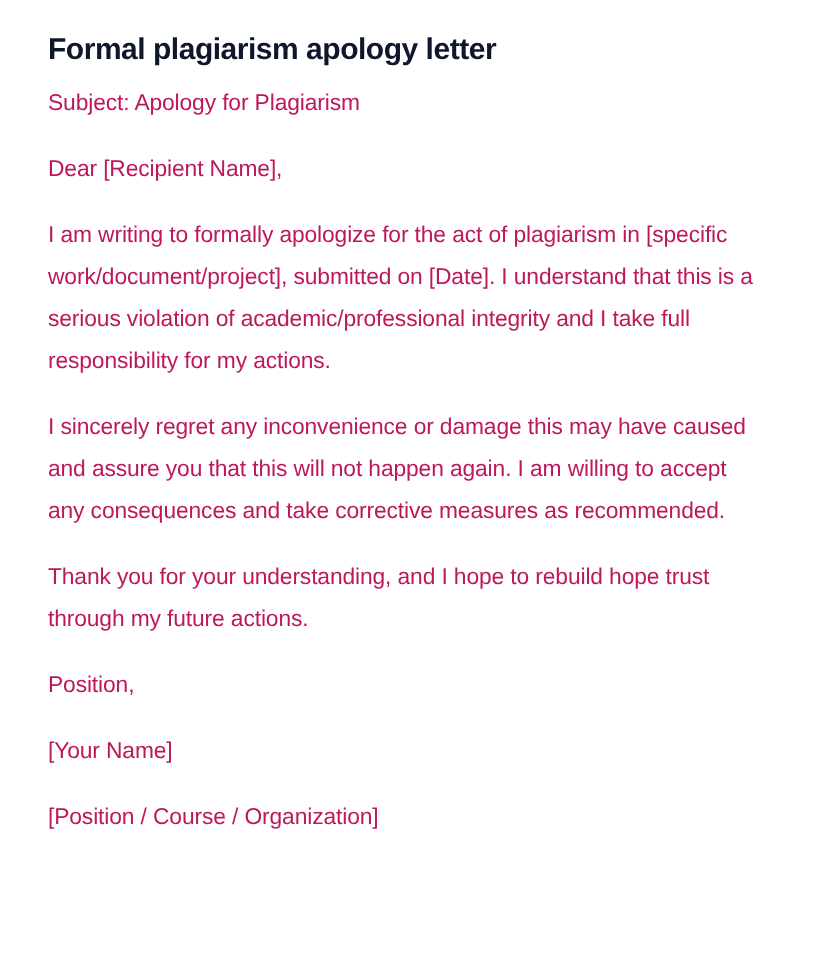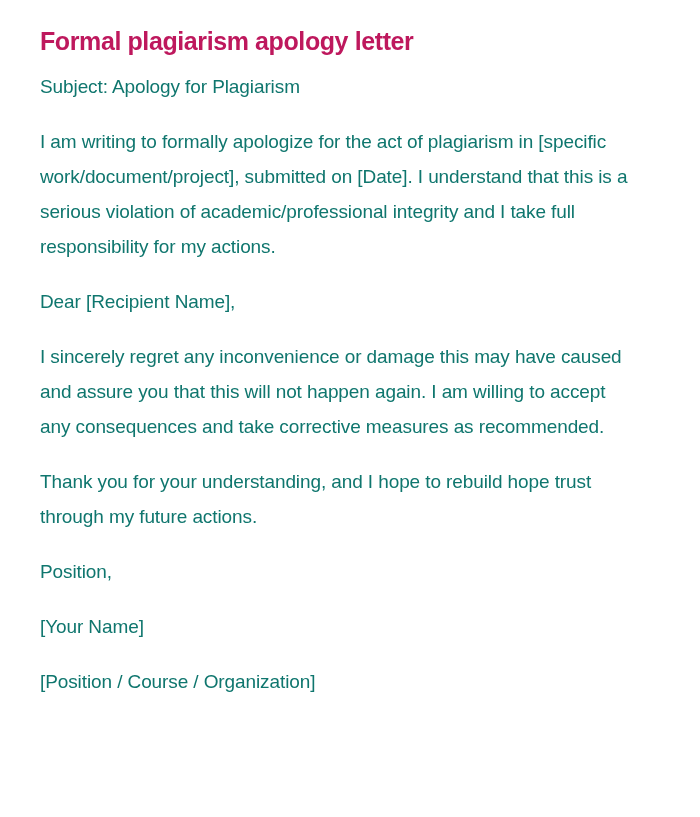--- a/index.html
+++ b/index.html
@@ -18,36 +18,36 @@
       position: relative;
       padding: 25px 40px 0 40px;
       width: 600px;
     }
     .title {
       font-size: 25px;
       font-weight: bold;
       letter-spacing: -0.4px;
       margin: 0 0 12px 0;
       line-height: 32px;
-      color: #be185d;
+      color: #0f172a;
     }
     .para {
       font-size: 19px;
       line-height: 35px;
       margin: 0 0 20px 0;
       letter-spacing: -0.1px;
-      color: #0f766e;
+      color: #be185d;
     }
   </style>
 </head>
 <body>
 
 <div class="page">
   <h1 class="title">Formal plagiarism apology letter</h1>
   <p class="para">Subject: Apology for Plagiarism</p>
+  <p class="para">Dear [Recipient Name],</p>
   <p class="para">I am writing to formally apologize for the act of plagiarism in [specific work/document/project], submitted on [Date]. I understand that this is a serious violation of academic/professional integrity and I take full responsibility for my actions.</p>
-  <p class="para">Dear [Recipient Name],</p>
   <p class="para">I sincerely regret any inconvenience or damage this may have caused and assure you that this will not happen again. I am willing to accept any consequences and take corrective measures as recommended.</p>
   <p class="para">Thank you for your understanding, and I hope to rebuild hope trust through my future actions.</p>
   <p class="para">Position,</p>
   <p class="para">[Your Name]</p>
   <p class="para">[Position / Course / Organization]</p>
 </div>
 
 </body></html>

